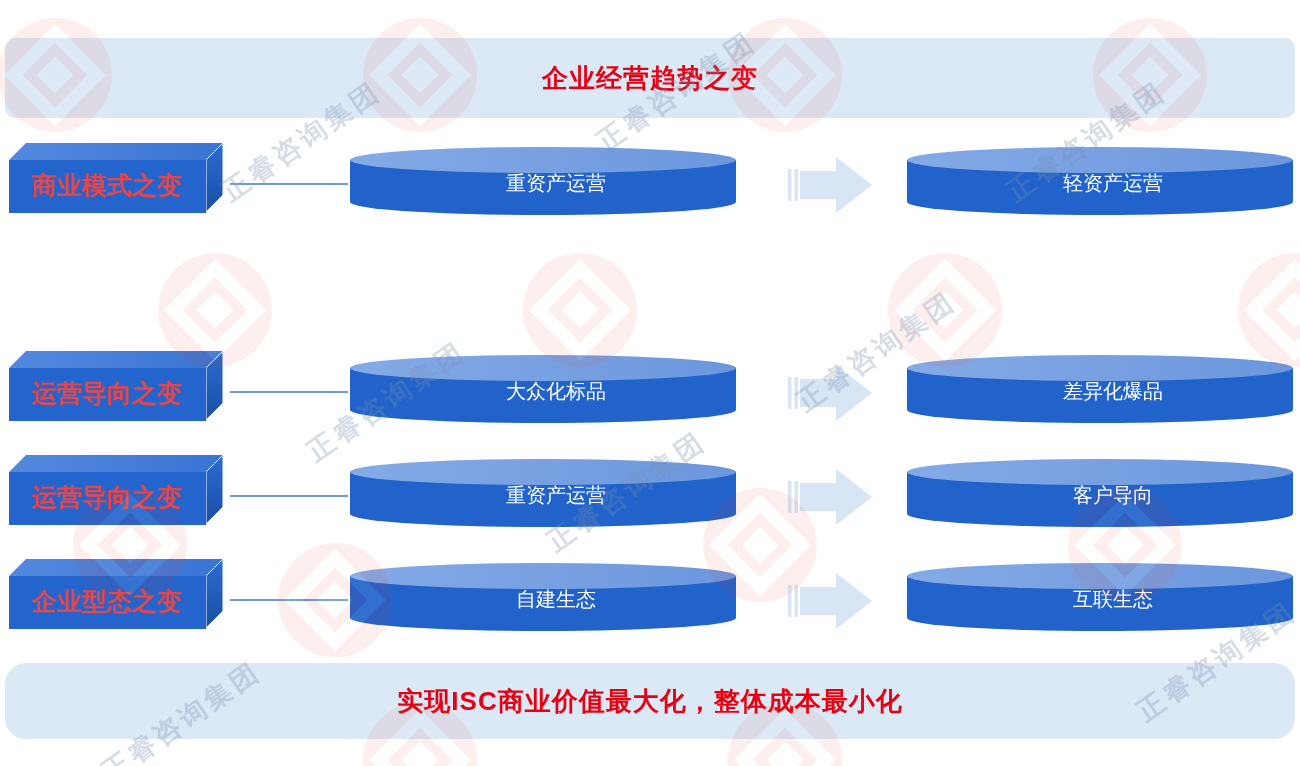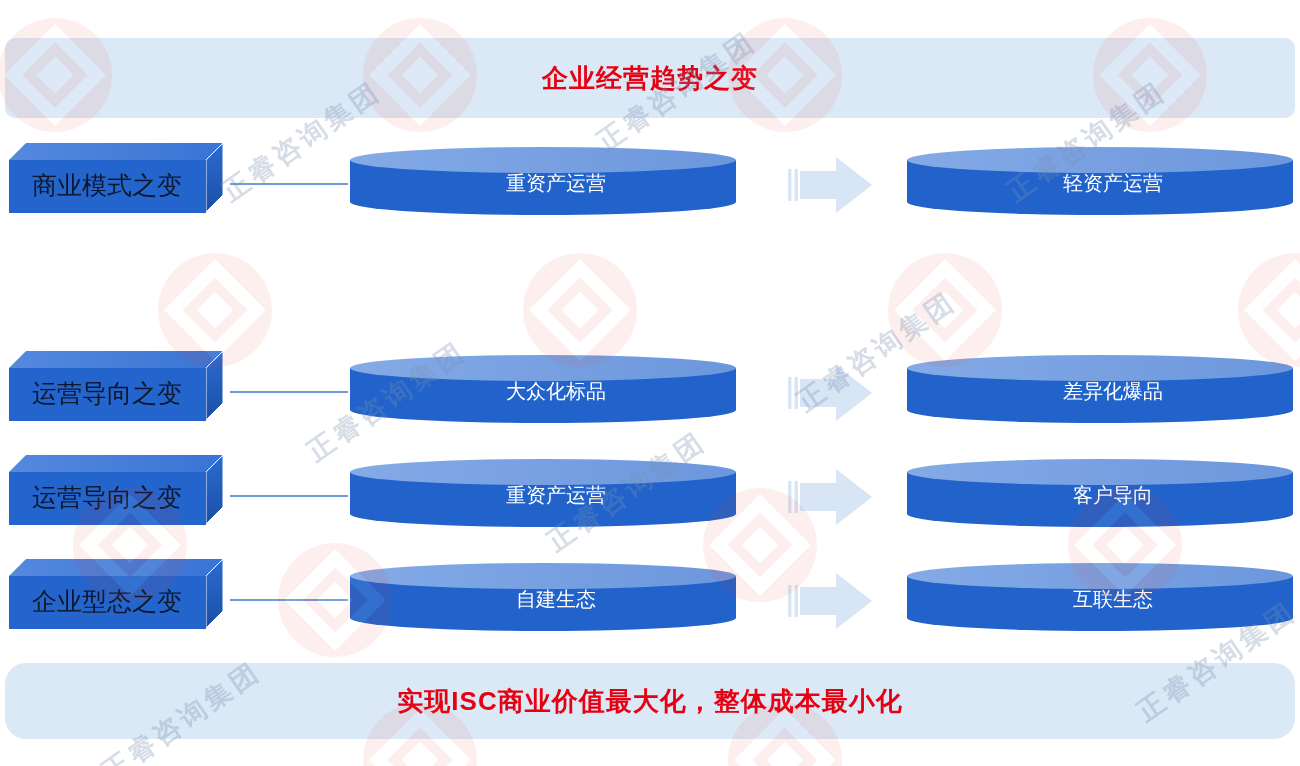--- a/index.html
+++ b/index.html
@@ -15,21 +15,21 @@
   }
   .banner-top{top:38px;height:80px;}
   .banner-bottom{top:663px;height:76px;border-radius:21px;}
   
   .row{position:absolute;left:0;width:1300px;height:76px;z-index:3;}
   .box3d{position:absolute;left:8px;top:0;width:216px;height:72px;}
   .shape{position:absolute;left:0;top:0;width:100%;height:100%;display:block;}
   .box-label{
     position:absolute;left:0;top:17px;width:198px;height:53px;
     display:flex;align-items:center;justify-content:center;
-    color:#0f172a;font-size:25px;font-weight:400;white-space:nowrap;
+    color:#ef4444;font-size:25px;font-weight:700;white-space:nowrap;
   }
   .connector{position:absolute;left:230px;top:41px;width:118px;height:0;border-top:2px solid #6f9bd9;}
   .cyl{position:absolute;top:4px;width:390px;height:70px;}
   .cyl-from{left:349px;}
   .cyl-to{left:906px;}
   .cyl-label{
     position:absolute;left:12px;top:13px;width:100%;height:48px;
     display:flex;align-items:center;justify-content:center;
     color:#fff;font-size:20px;font-weight:500;white-space:nowrap;
   }

